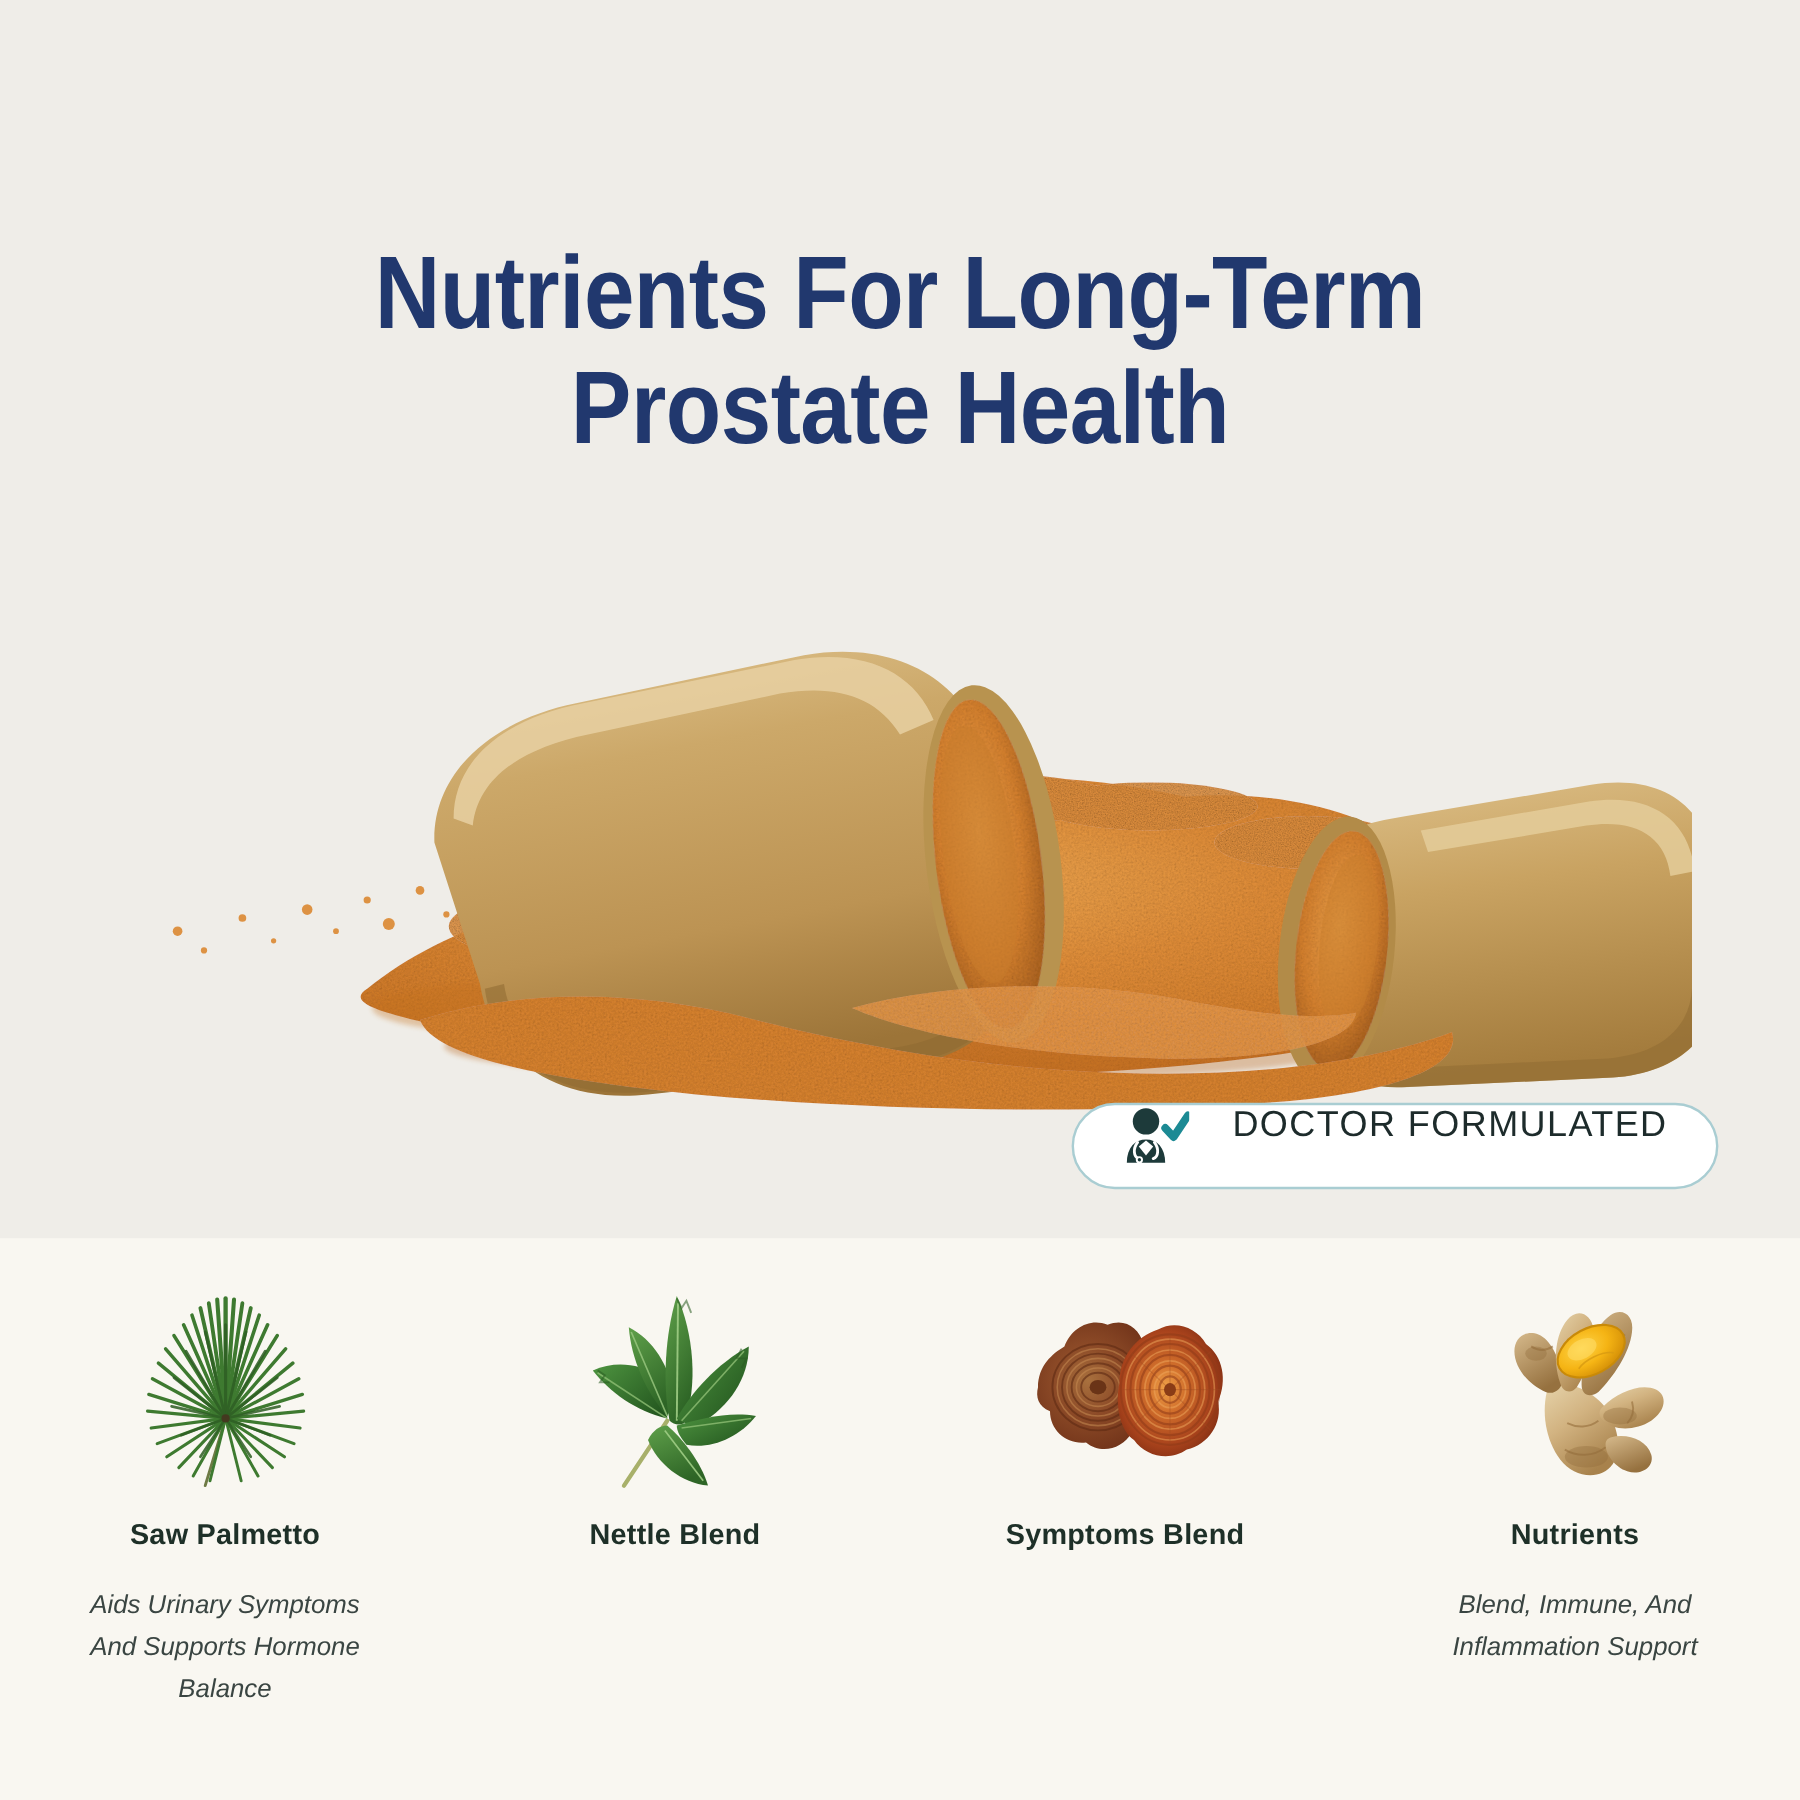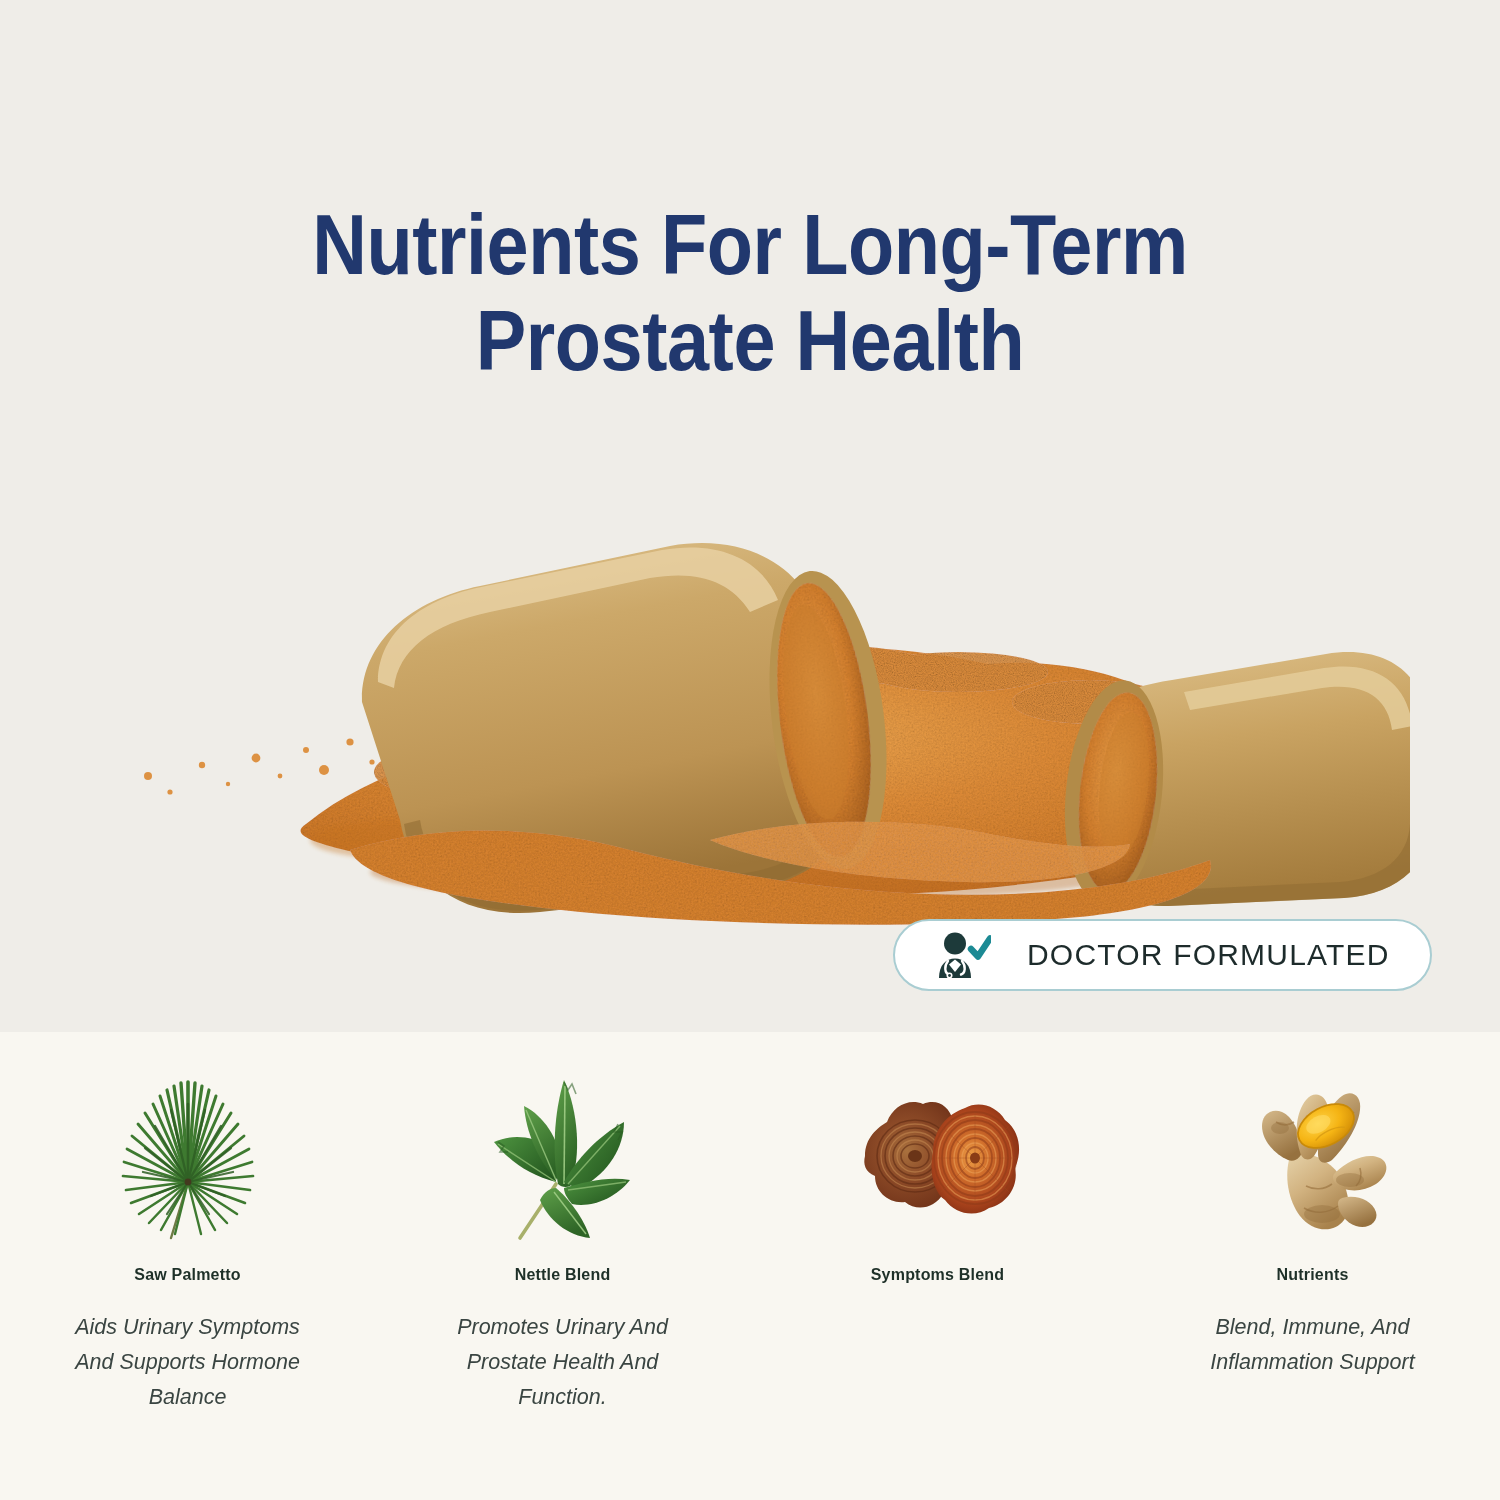--- a/index.html
+++ b/index.html
@@ -37,21 +37,21 @@
   .photo svg{display:block;width:100%;height:100%;}
 
   
   .badge{
     position:absolute;left:893px;top:919px;
     width:539px;height:72px;
     box-sizing:border-box;
     background:#FFFFFF;
     border:2px solid #A9CDD2;
     border-radius:36px;
-    display:flex;align-items:center;
+    display:flex;align-items:flex-start;
     padding-left:38px;
   }
   .badge-icon{width:58px;height:50px;flex:none;display:block;}
   .badge-text{
     margin-left:36px;
     color:#1D2B2B;
     font-size:30px;
     font-weight:400;
     letter-spacing:1.2px;
     font-family:"Liberation Sans", sans-serif;
@@ -65,21 +65,21 @@
   }
   .ing-col{
     flex:1 1 25%;
     display:flex;flex-direction:column;align-items:center;
     padding-top:32px;
   }
   .ing-art{width:190px;height:180px;display:block;}
   .ing-name{
     margin-top:22px;
     color:#1E3028;
-    font-size:16px;
+    font-size:24px;
     font-weight:bold;
     text-align:center;
     letter-spacing:0.2px;
   }
   .ing-desc{
     margin-top:26px;
     width:255px;
     color:#3A4542;
     font-size:21.5px;
     font-style:italic;
@@ -397,21 +397,20 @@
           <path d="M86 128 L118 170" stroke="#A5D189" stroke-width="1.4" fill="none" opacity="0.85"></path>
 
           <g fill="none" stroke="#2A5C22" stroke-width="1.6" opacity="0.55">
             <path d="M96 18 L100 26 L104 20 L108 30"></path>
             <path d="M150 60 L146 68 L154 68 L150 76"></path>
             <path d="M30 78 L36 82 L32 88 L40 88"></path>
           </g>
         </svg>
       </span>
       <div class="ing-name">Nettle Blend</div>
-      <div class="ing-desc">Promotes Urinary And Prostate Health And Function.</div>
     </div>
 
     <div class="ing-col">
       <span class="ing-art">
         <svg viewBox="0 0 190 180" xmlns="http://www.w3.org/2000/svg" aria-hidden="true">
           <defs>
             <radialGradient id="mA" cx="42%" cy="46%" r="62%">
               <stop offset="0%" stop-color="#A9713E"></stop>
               <stop offset="45%" stop-color="#8C4A27"></stop>
               <stop offset="100%" stop-color="#6E3118"></stop>

